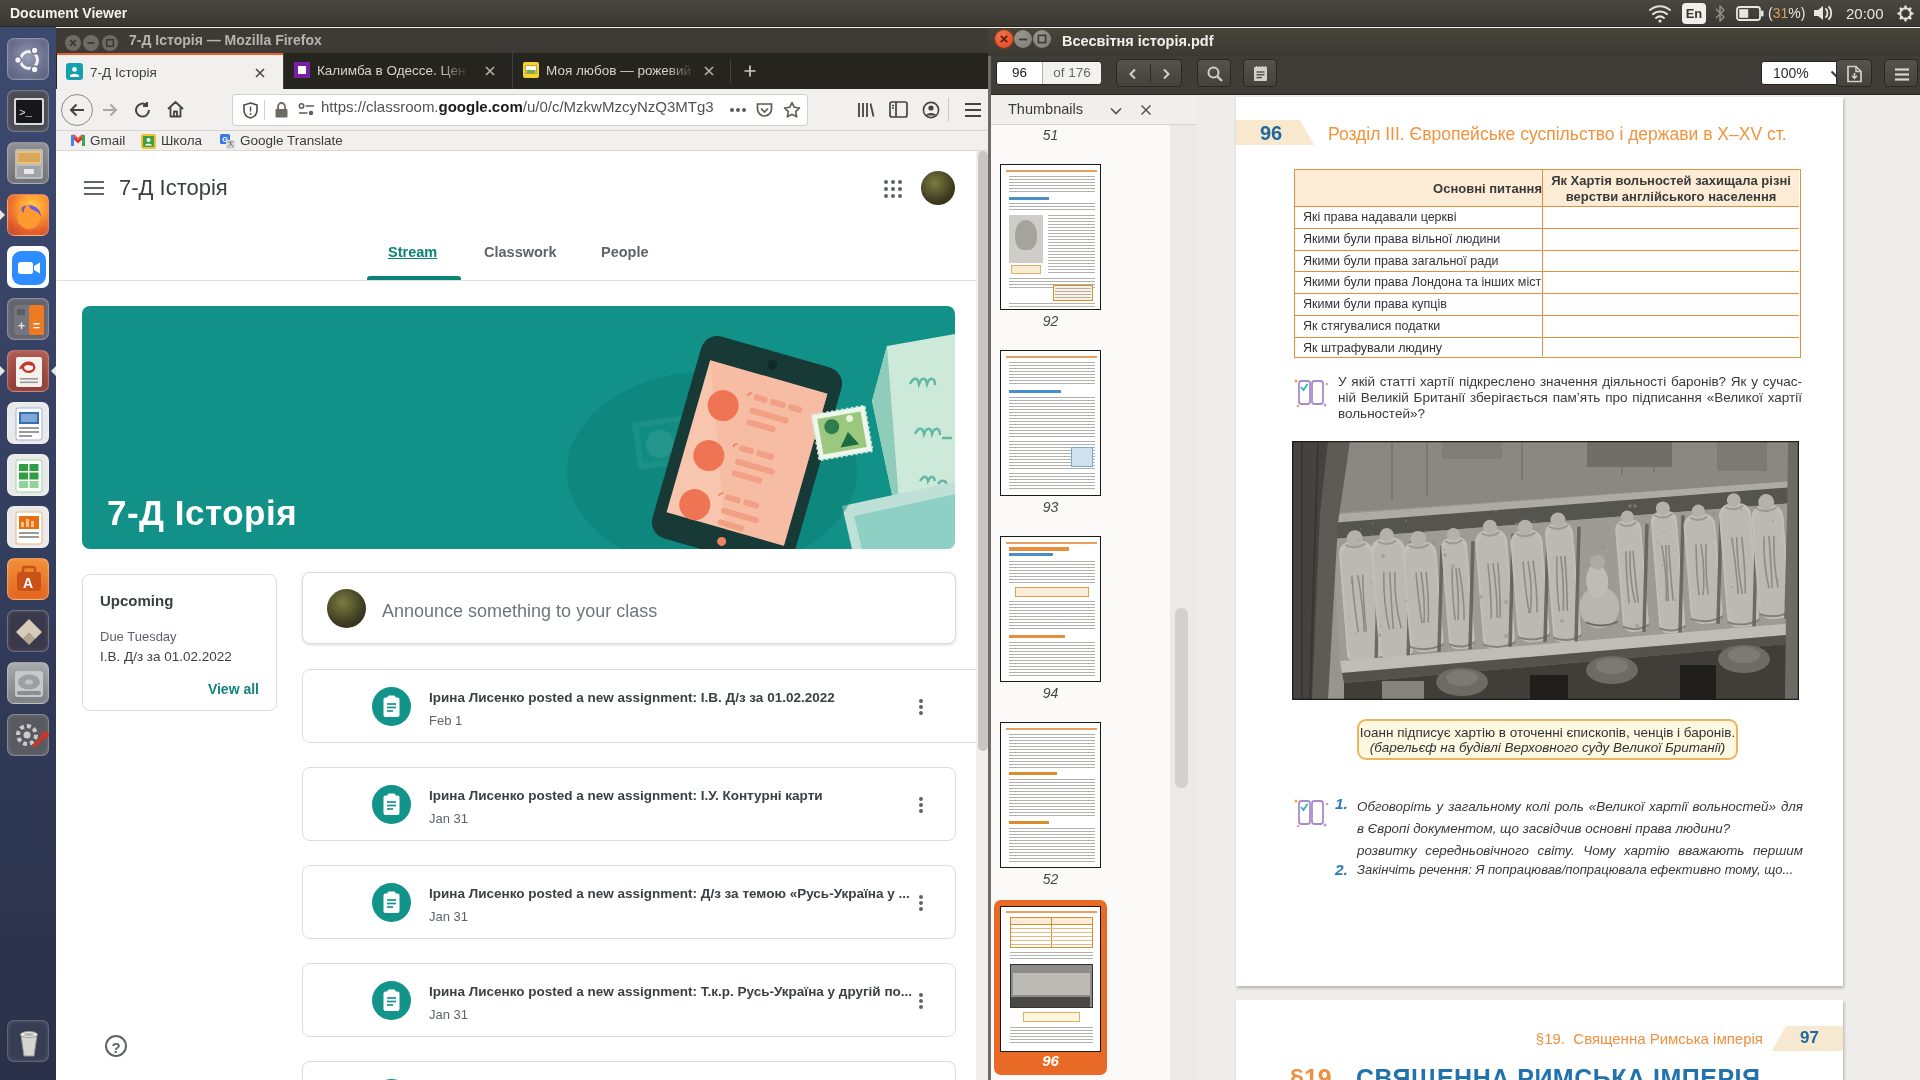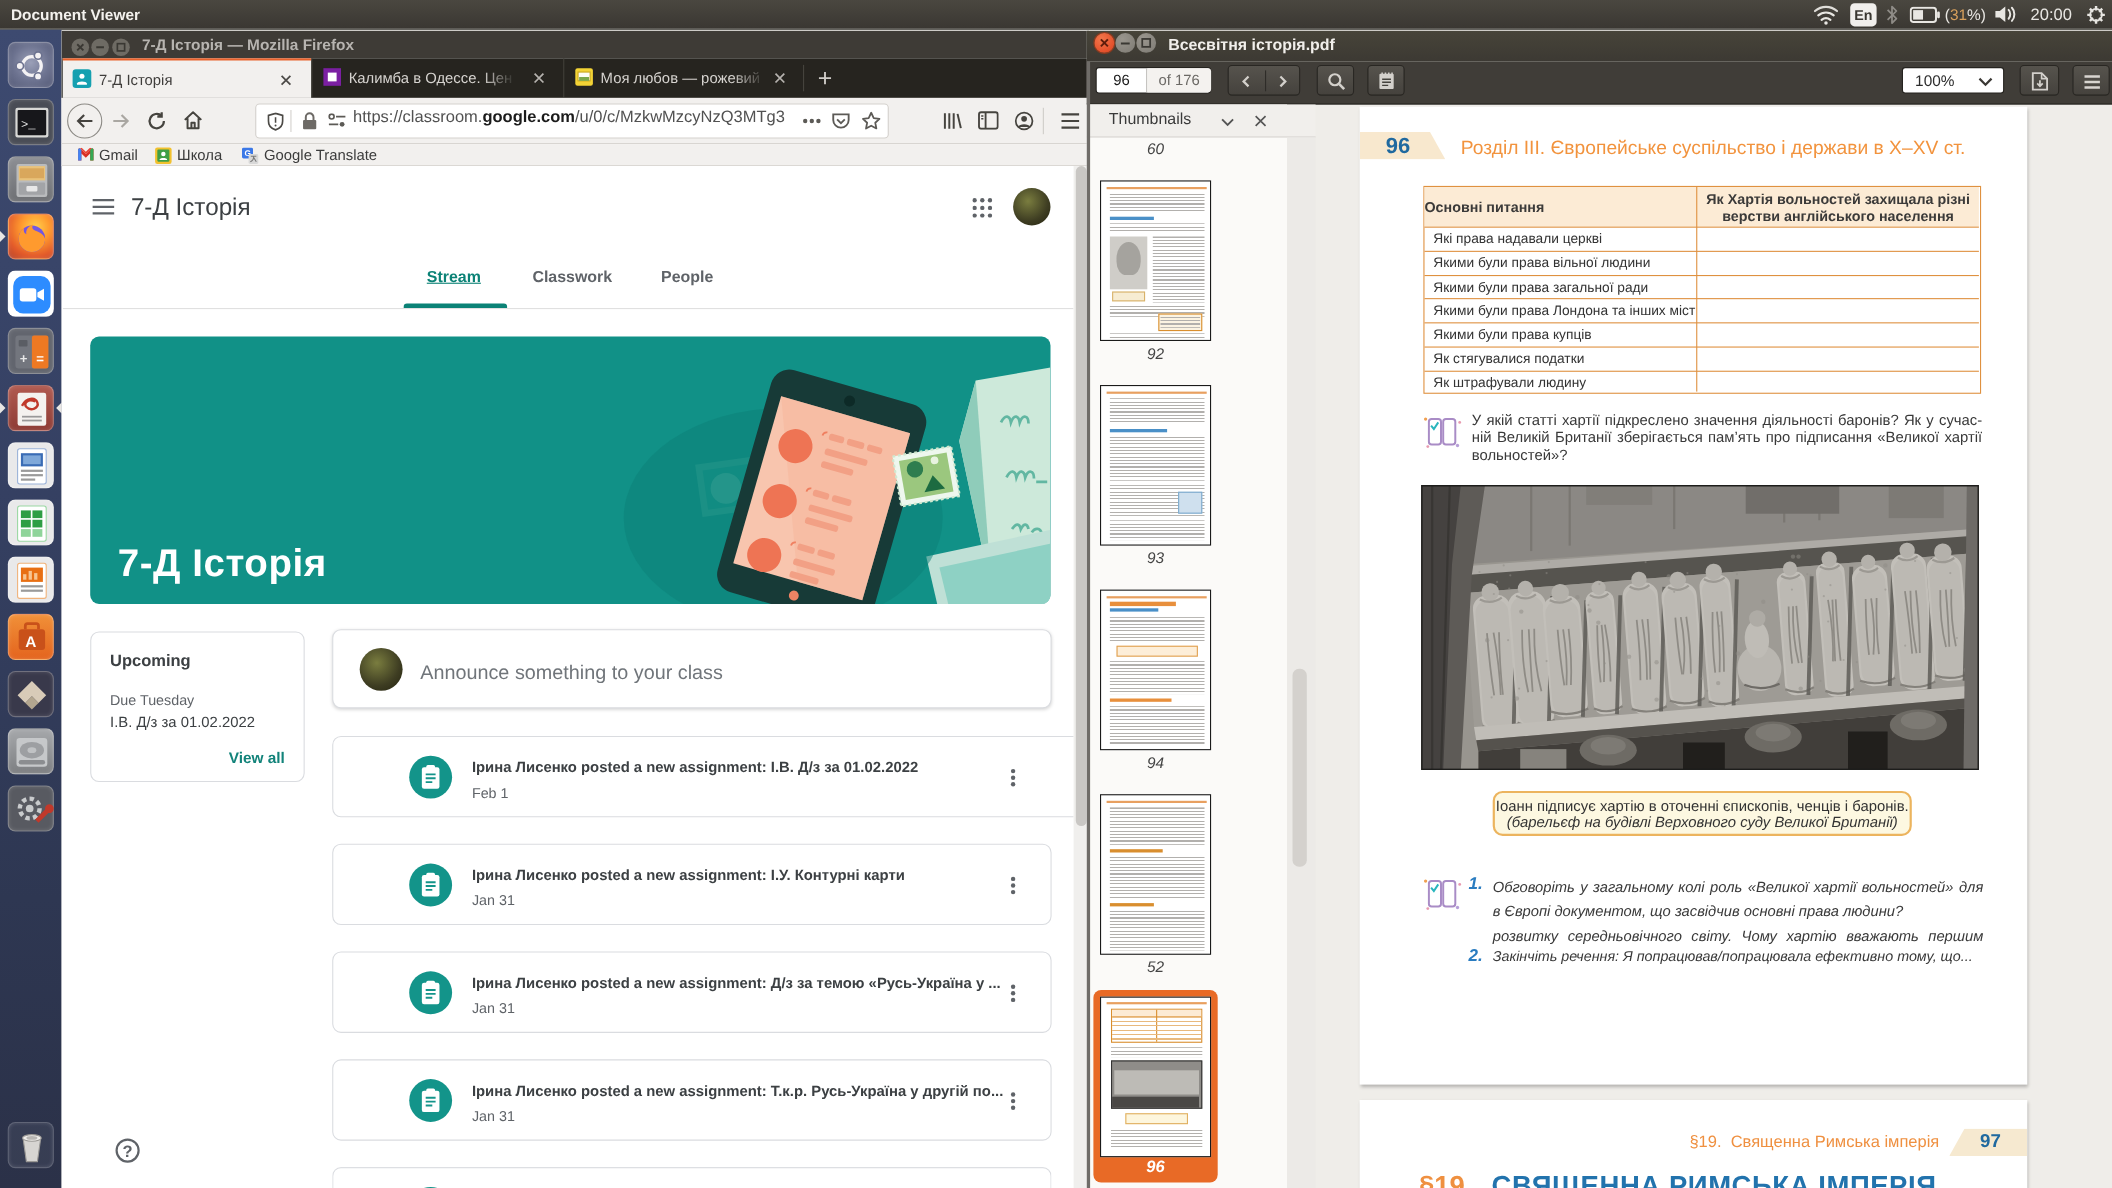--- a/index.html
+++ b/index.html
@@ -596,21 +596,21 @@
     <svg class="abs" style="left:9px;top:5px" width="16" height="18" viewBox="0 0 16 18">
         <rect x="1" y="2" width="13" height="14" rx="1" fill="#d3d0cb"></rect>
         <path d="M3.5 1 v3 M6.5 1 v3 M9.5 1 v3 M12.5 1 v3" stroke="#d3d0cb" stroke-width="1.4"></path>
         <g stroke="#44423d" stroke-width="1.3">
           <path d="M3.5 7 H11.5"></path>
           <path d="M3.5 9.8 H11.5"></path>
           <path d="M3.5 12.6 H9"></path>
         </g>
       </svg>
   </div>
-  <div class="wbox" style="left:741px;width:93px;">
+  <div class="wbox" style="left:773px;width:93px;">
     <div class="abs" style="left:11px;top:0;font-size:14px;color:#2c2c2c;line-height:22px;">100%</div>
     <svg class="abs" style="left:68px;top:8px" width="14" height="9" viewBox="0 0 14 9">
         <path d="M1.5 1.5 L7 7 L12.5 1.5" stroke="#3c3a36" stroke-width="2" fill="none"></path>
       </svg>
   </div>
   <div class="dbtn" style="left:848px;width:36px;">
     <svg class="abs" style="left:9px;top:5px" width="17" height="18" viewBox="0 0 17 18">
         <path d="M2 1.5 H10 L15 6.5 V16.5 H2 Z" fill="none" stroke="#d3d0cb" stroke-width="1.7"></path>
         <path d="M10 1.5 V6.5 H15" fill="none" stroke="#d3d0cb" stroke-width="1.5"></path>
         <path d="M8.5 8 V13 M6 10.8 L8.5 13.4 L11 10.8" stroke="#d3d0cb" stroke-width="1.6" fill="none"></path>
@@ -632,21 +632,21 @@
         <path d="M1 1.5 L6 6.5 L11 1.5" stroke="#555" stroke-width="1.7" fill="none"></path>
       </svg>
     <svg class="abs" style="left:152px;top:9px" width="12" height="12" viewBox="0 0 12 12">
         <path d="M1.5 1.5 L10.5 10.5 M10.5 1.5 L1.5 10.5" stroke="#555" stroke-width="1.5"></path>
       </svg>
   </div>
 
   <div class="abs" style="left:182px;top:97px;width:26px;height:983px;background:#eceae7;"></div>
   <div class="abs" style="left:187px;top:580px;width:13px;height:180px;border-radius:6px;background:#d4d1cd;"></div>
 
-  <div class="tlabel" style="top:99px;">60</div>
+  <div class="tlabel" style="top:99px;">51</div>
   <div class="thumb" style="top:136px;" id="th92">
     <div class="tl" style="left:5px;top:5px;width:91px;height:2px;background:#e8a060;"></div>
     <div class="tl" style="left:8px;top:11px;width:86px;height:17px;"></div>
     <div class="abs" style="left:8px;top:32px;width:40px;height:3px;background:#4a90c8;"></div>
     <div class="tl" style="left:8px;top:38px;width:86px;height:8px;"></div>
     <div class="abs" style="left:8px;top:50px;width:34px;height:48px;background:#cfcdc8;"></div>
     <div class="abs" style="left:14px;top:55px;width:22px;height:30px;background:#a5a39e;border-radius:50% 50% 40% 40%;"></div>
     <div class="abs" style="left:10px;top:100px;width:30px;height:9px;background:#f7ecd2;border:.5px solid #d8b26a;"></div>
     <div class="tl" style="left:47px;top:50px;width:47px;height:60px;"></div>
     <div class="tl" style="left:8px;top:113px;width:86px;height:10px;"></div>
@@ -706,21 +706,21 @@
   <div id="main96" class="abs"></div>
 
   <div id="page96" class="abs">
     <div class="abs" style="left:0;top:23px;width:78px;height:25px;background:#f8e8ce;clip-path:polygon(0 0,64px 0,78px 100%,0 100%);"></div>
     <div class="abs" style="left:20px;top:25px;width:30px;text-align:center;font-size:20px;font-weight:bold;color:#20699f;">96</div>
     <div class="abs" style="left:92px;top:27px;font-size:17.5px;color:#f2933d;">Розділ ІІІ. Європейське суспільство і держави в Х–ХV ст.</div>
 
     <div class="abs" style="left:58px;top:72px;width:507px;height:189px;border:1.5px solid #df9140;">
       <div class="abs" style="left:0;top:0;width:504px;height:36px;background:#fcebd5;"></div>
       <div class="abs" style="left:247px;top:0;width:1px;height:186px;background:#df9140;"></div>
-      <div class="abs" style="left:0;top:2px;width:247px;text-align:left;font-size:13px;font-weight:bold;color:#3b3a39;line-height:33px;">Основні питання</div>
+      <div class="abs" style="left:0;top:2px;width:247px;text-align:right;font-size:13px;font-weight:bold;color:#3b3a39;line-height:33px;">Основні питання</div>
       <div class="abs" style="left:248px;top:3px;width:256px;text-align:center;font-size:13px;font-weight:bold;color:#3b3a39;line-height:15.5px;">Як Хартія вольностей захищала різні<br>верстви англійського населення</div>
       <div class="orow" style="left:0;top:36px;width:504px;"></div>
       <div class="orow" style="left:0;top:58px;width:504px;"></div>
       <div class="orow" style="left:0;top:80px;width:504px;"></div>
       <div class="orow" style="left:0;top:101px;width:504px;"></div>
       <div class="orow" style="left:0;top:123px;width:504px;"></div>
       <div class="orow" style="left:0;top:145px;width:504px;"></div>
       <div class="orow" style="left:0;top:167px;width:504px;"></div>
       <div class="abs" style="left:8px;top:40px;font-size:12.5px;color:#333;">Які права надавали церкві</div>
       <div class="abs" style="left:8px;top:62px;font-size:12.5px;color:#333;">Якими були права вільної людини</div>

